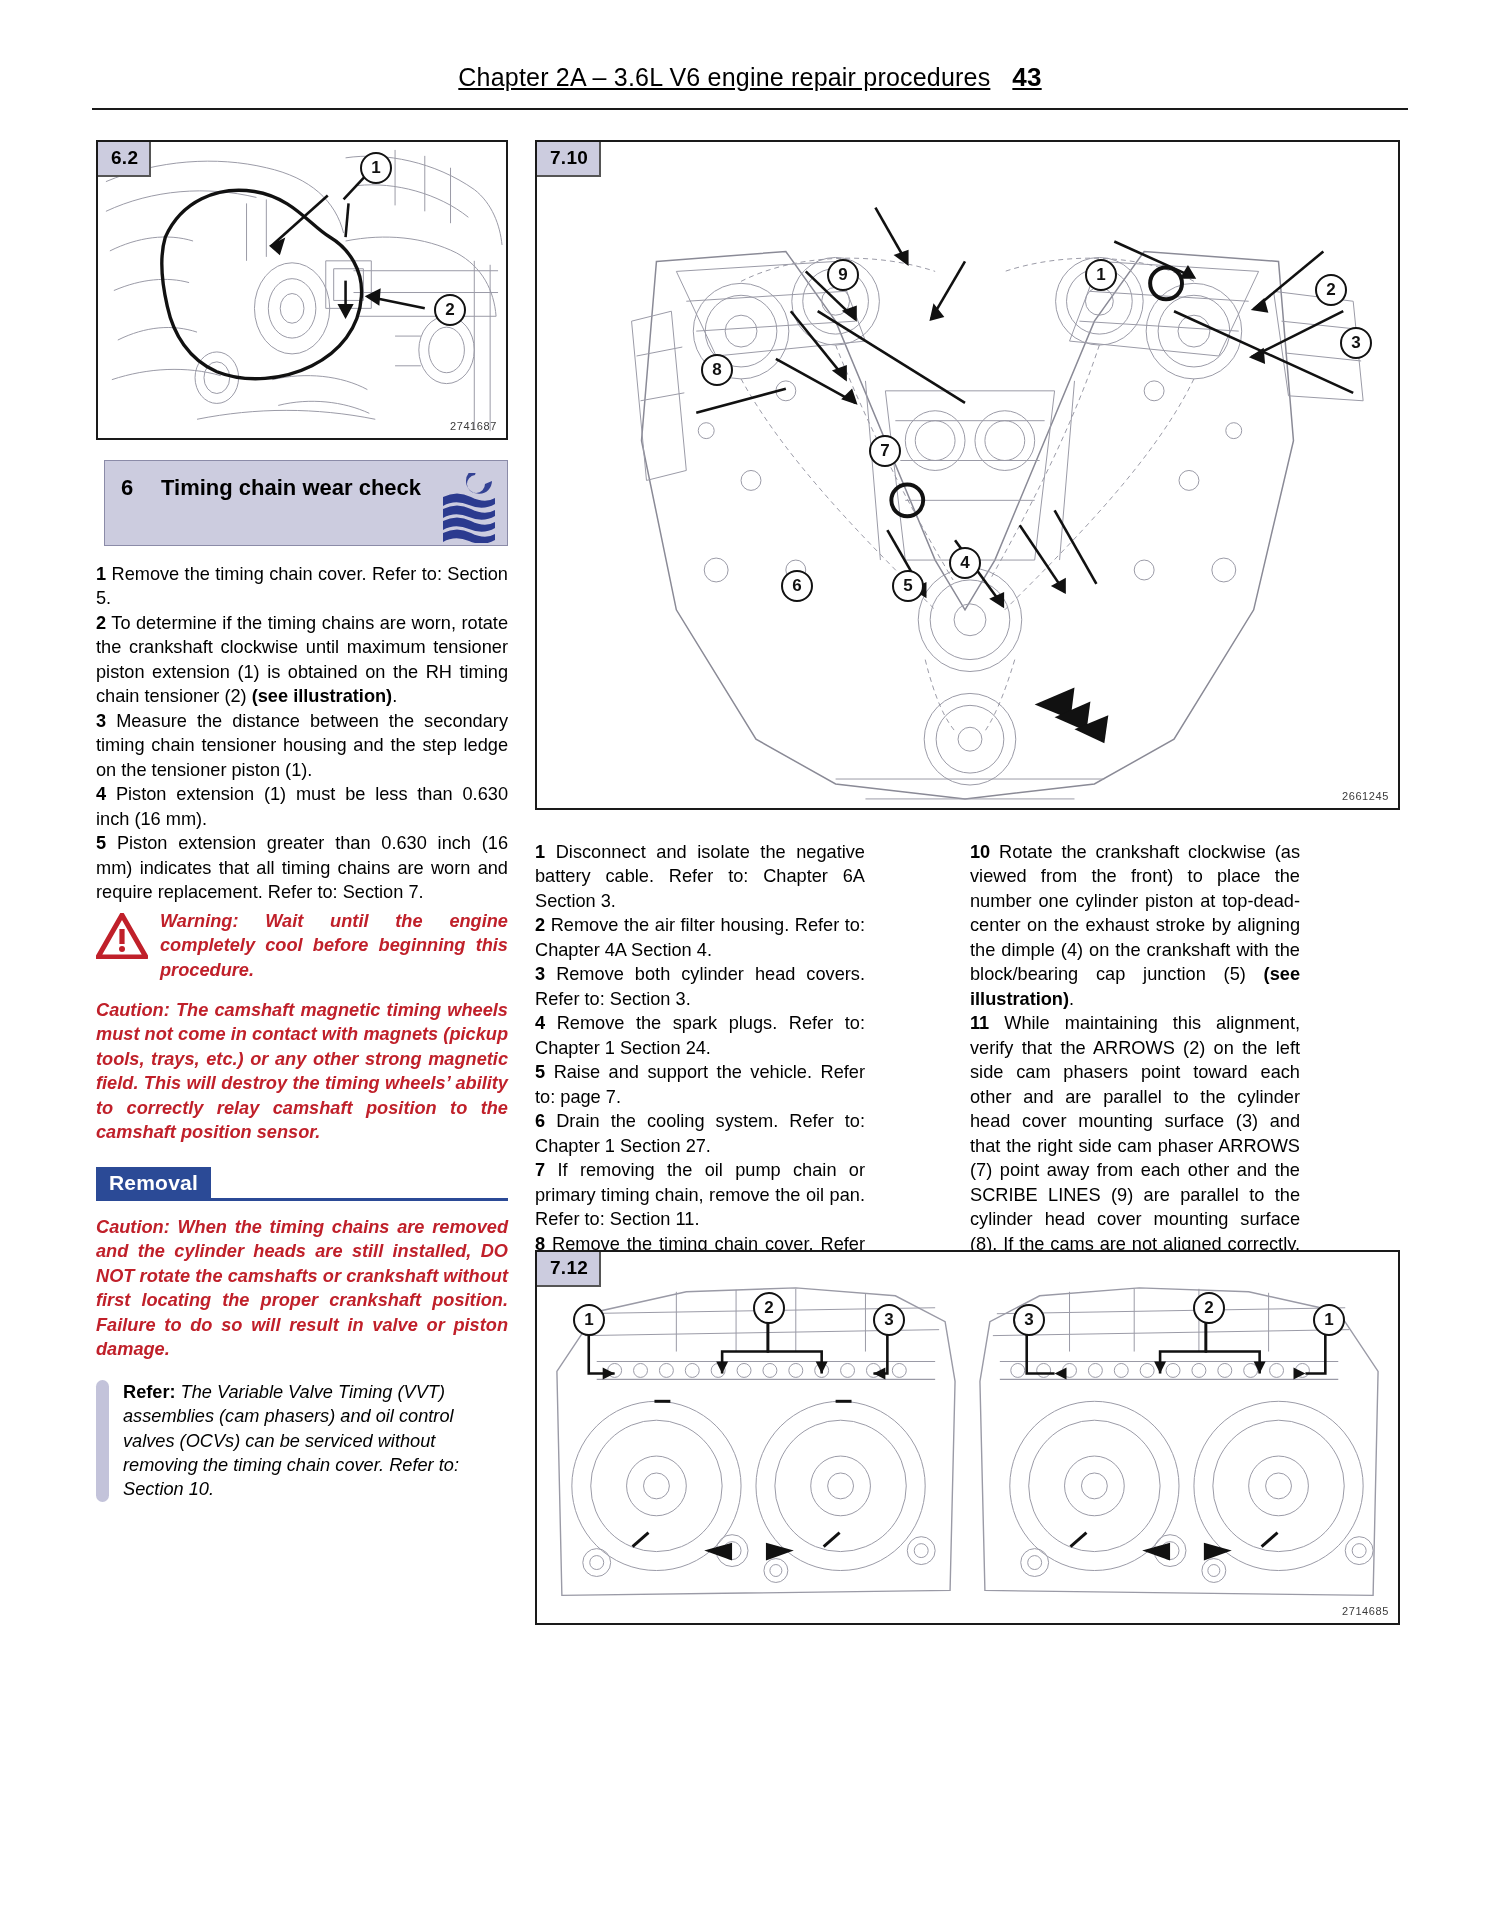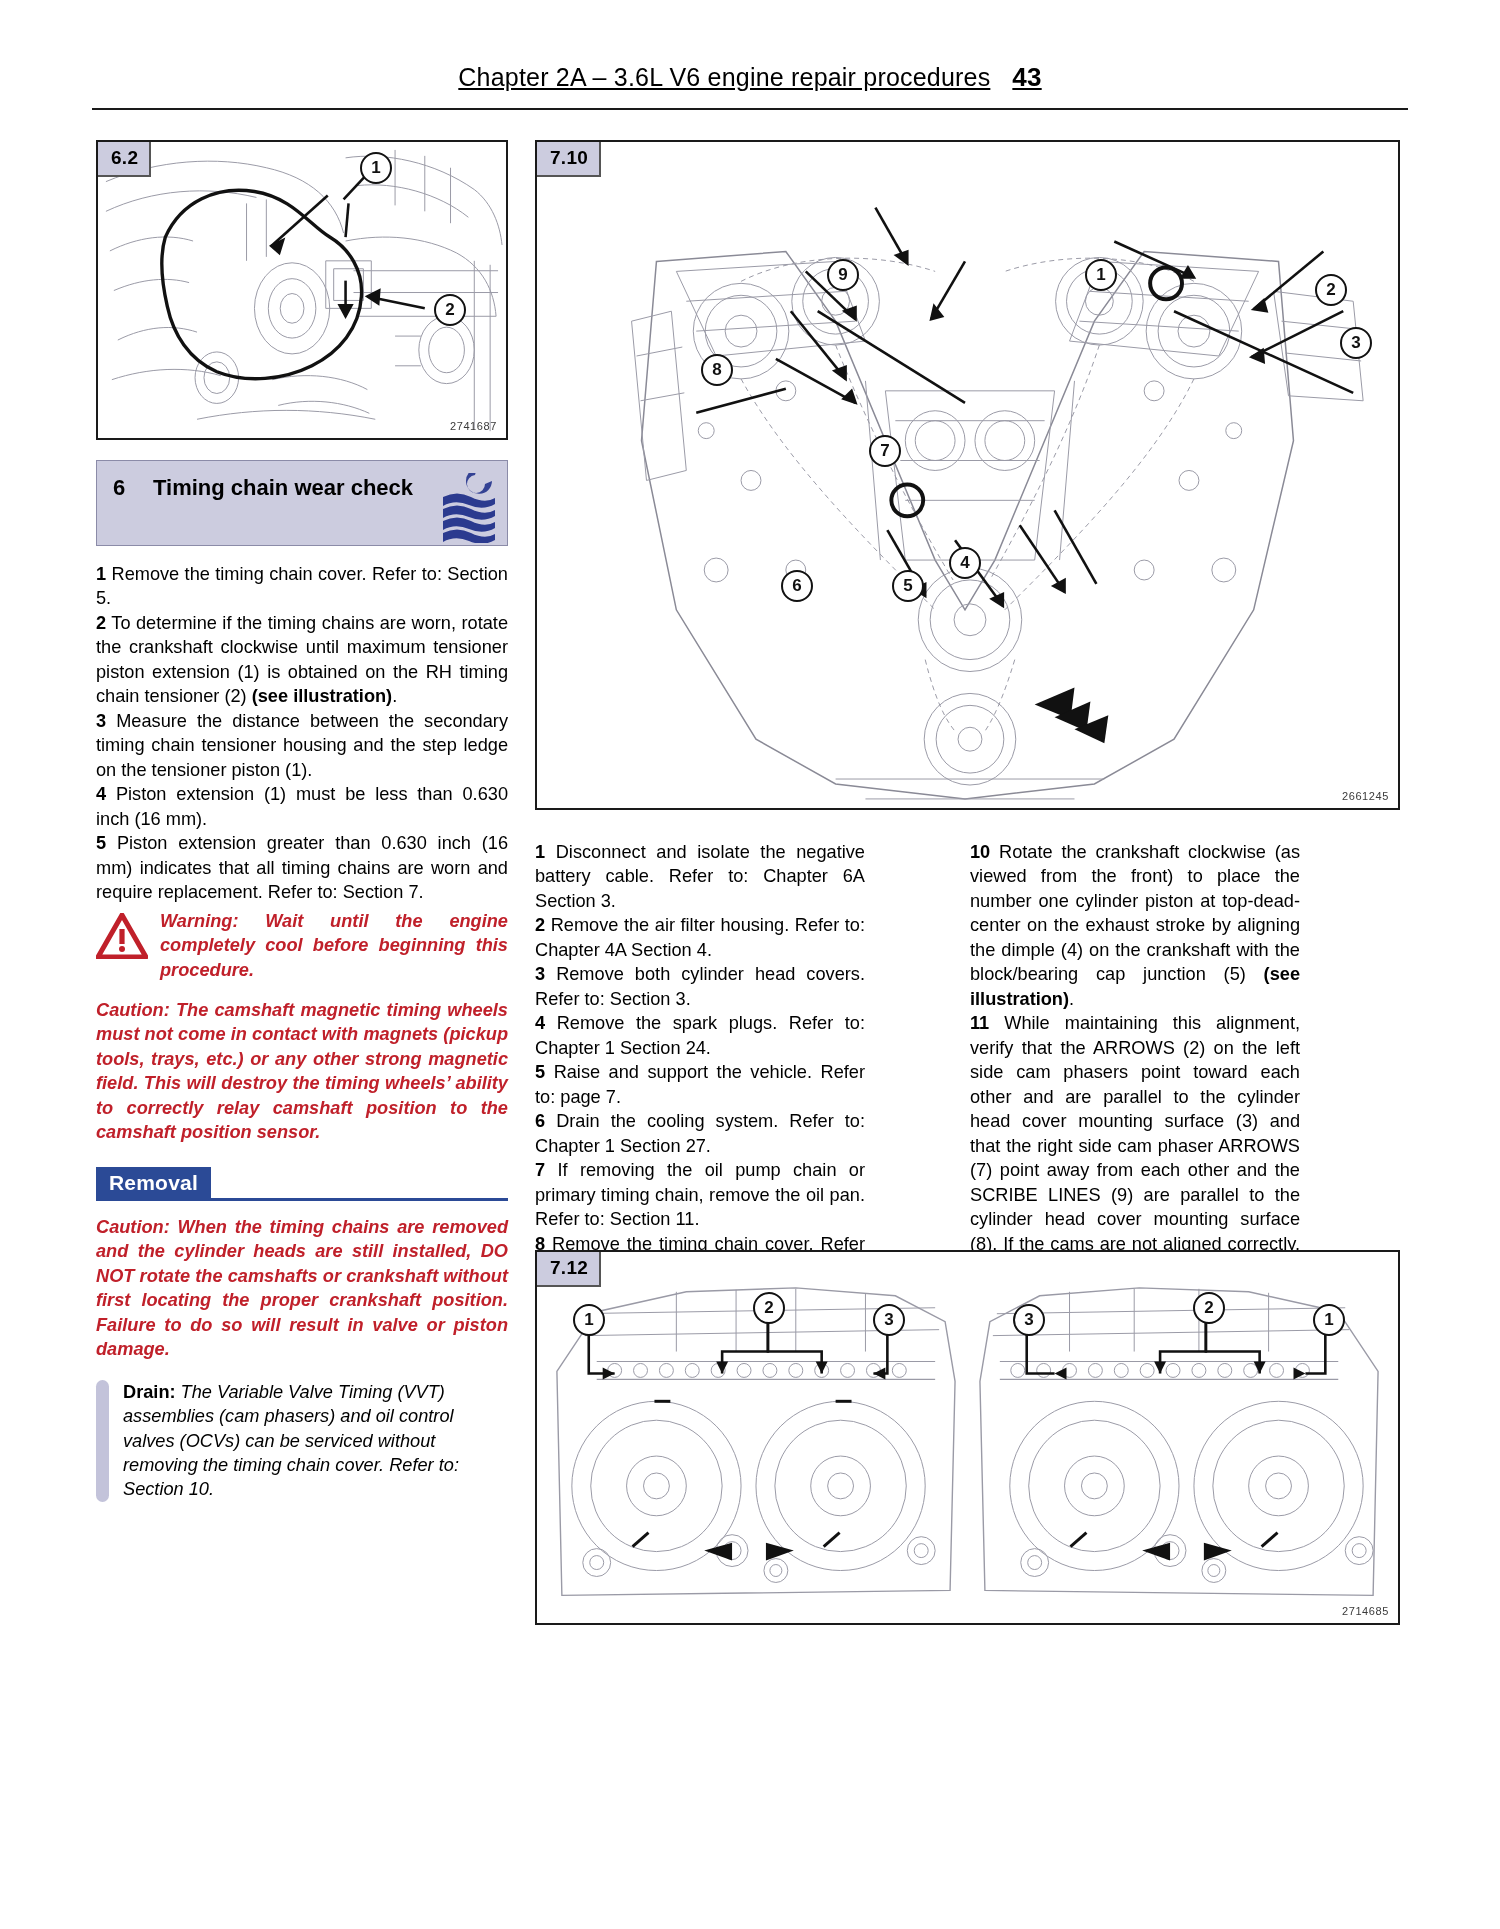--- a/index.html
+++ b/index.html
@@ -54,21 +54,21 @@
   .callout {
     position:absolute; width:32px; height:32px; border-radius:50%;
     border:2px solid #111; background:#fff;
     font-size:17px; font-weight:bold; color:#111;
     display:flex; align-items:center; justify-content:center; z-index:5;
   }
 
   
   .secbox {
     background:#ccccdf; border:1px solid #8b8ba8;
-    padding:14px 16px 23px 16px; position:relative; margin:20px 0 16px 0;
+    padding:14px 16px 23px 16px; position:relative; margin:20px 0 16px 8px;
     min-height:86px;
   }
   .secbox .num { font-size:22px; font-weight:bold; display:inline-block; width:40px; vertical-align:top;}
   .secbox .ttl { font-size:22px; font-weight:bold; display:inline-block; width:calc(100% - 90px); vertical-align:top; line-height:1.22;}
   .spanner { position:absolute; right:10px; top:12px; width:62px; height:70px; }
 
   
   .body { font-size:18.2px; line-height:1.345; text-align:justify; }
   .body p { margin:0; }
   .body b { font-weight:bold; }
@@ -205,21 +205,21 @@
 
     <div class="removal">
       <span class="tag">Removal</span>
       <span class="rule"></span>
     </div>
 
     <p class="redit">Caution: When the timing chains are removed and the cylinder heads are still installed, DO NOT rotate the camshafts or crankshaft without first locating the proper crankshaft position. Failure to do so will result in valve or piston damage.</p>
 
     <div class="note">
       <div class="bar"></div>
-      <div class="txt"><b>Drain:</b><span> The Variable Valve Timing (VVT) assemblies (cam phasers) and oil control valves (OCVs) can be serviced without removing the timing chain cover. Refer to: Section 10.</span></div>
+      <div class="txt"><b>Refer:</b><span> The Variable Valve Timing (VVT) assemblies (cam phasers) and oil control valves (OCVs) can be serviced without removing the timing chain cover. Refer to: Section 10.</span></div>
     </div>
   </div>
 
   <div class="figure fig710">
     <div class="figtag">7.10</div>
     <svg class="eng" viewBox="0 0 865 670" preserveAspectRatio="none">
       <g stroke="#9a9aa6" stroke-width="1" fill="none">
 
         <path d="M120 120 L250 110 L300 180 L400 420 L430 470 L460 420 L560 180 L610 110 L745 120
                  L760 300 L720 470 L640 600 L560 645 L430 660 L300 645 L220 600 L140 470 L105 300 Z" stroke="#8a8a96" stroke-width="1.5"></path>

